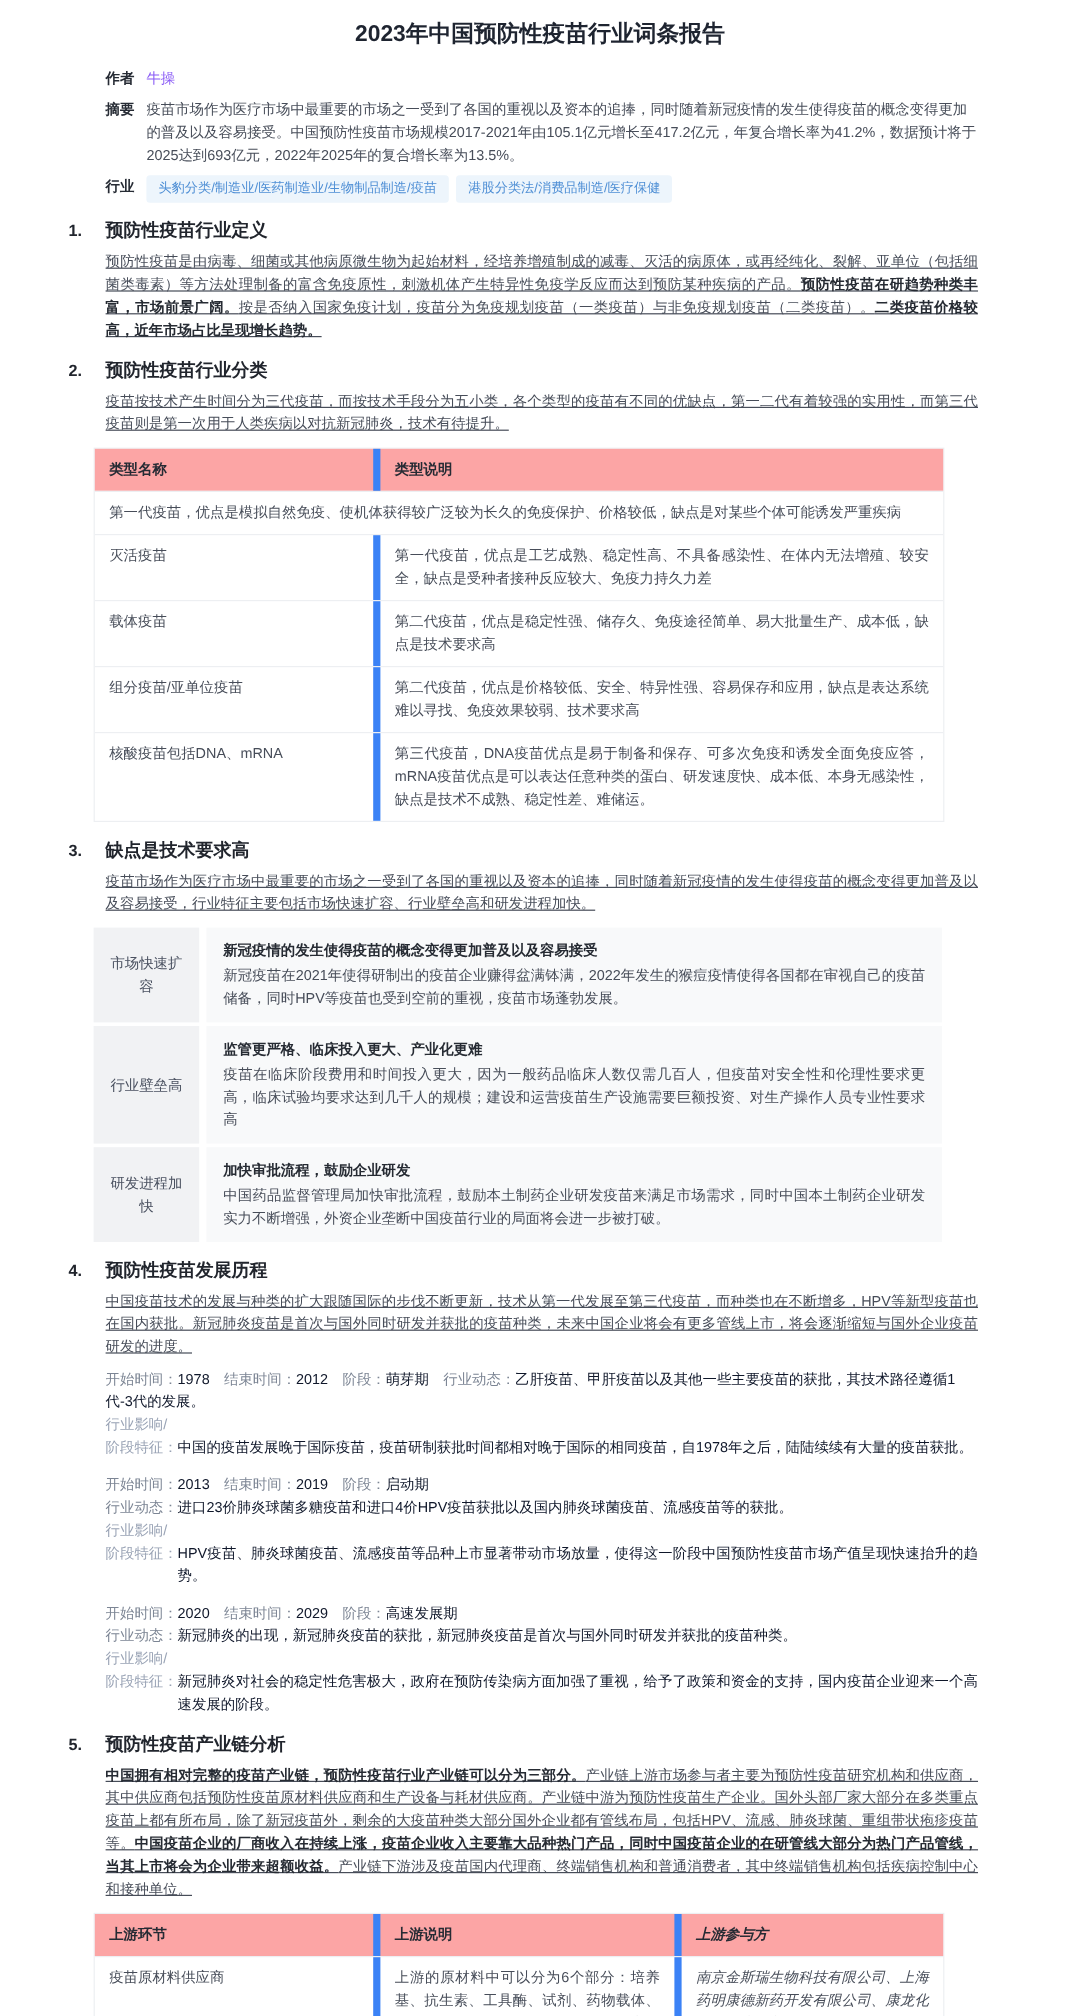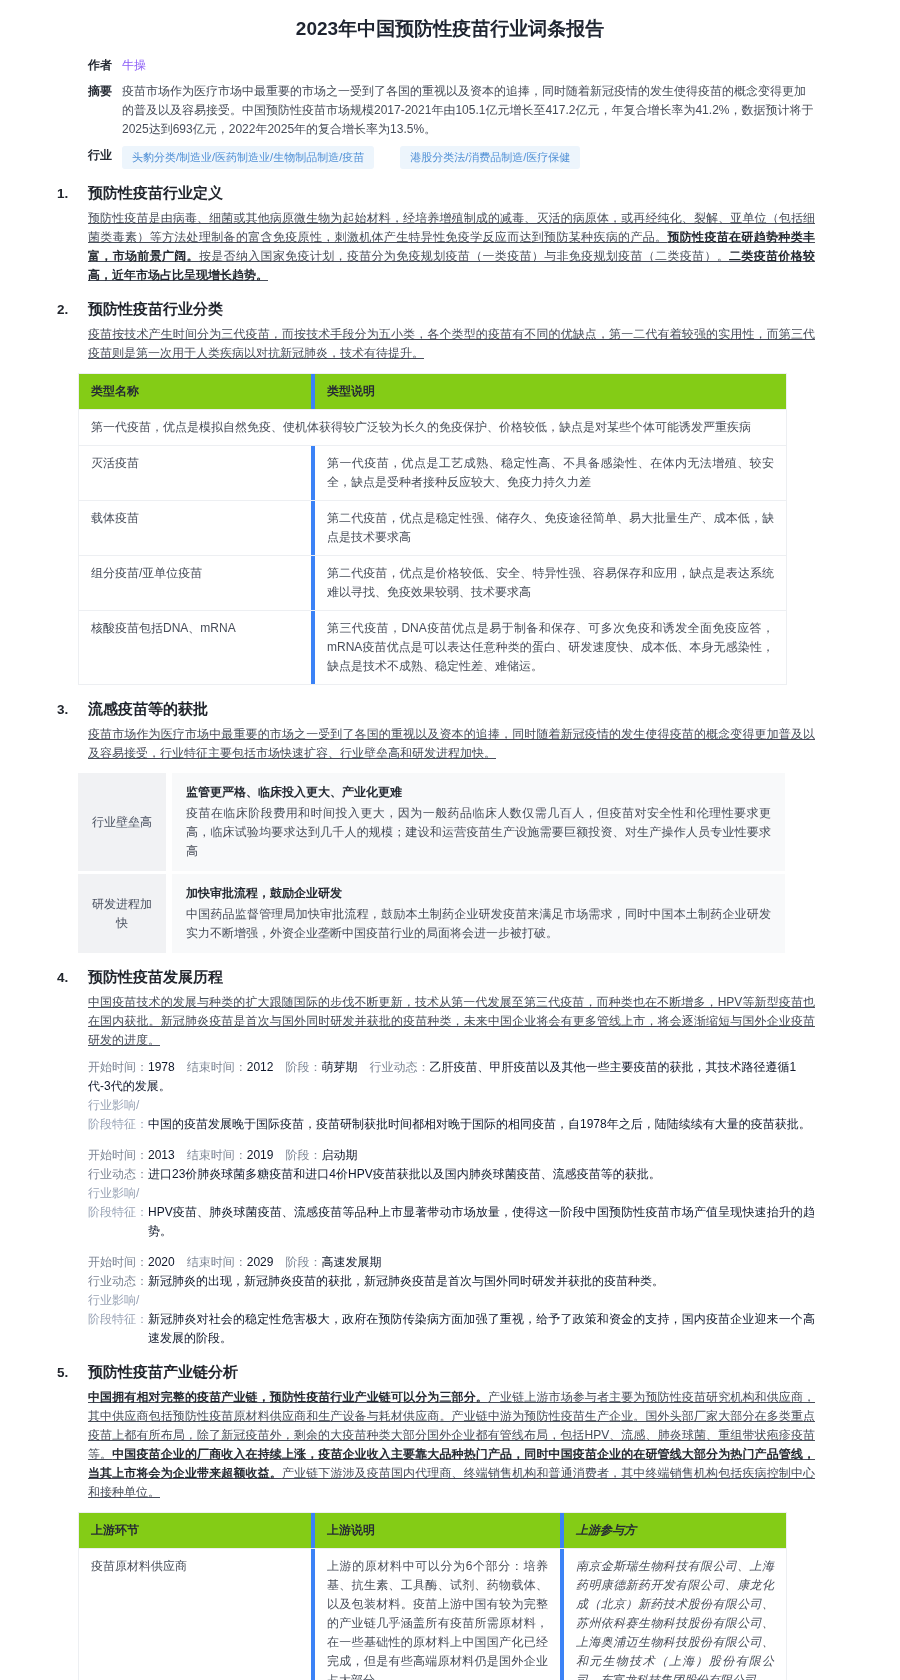--- a/index.html
+++ b/index.html
@@ -13,41 +13,41 @@
   
   .doc-title{
     margin:16px 40px 0;text-align:center;
     font-size:19px;line-height:26px;font-weight:bold;color:#1e2430;
   }
   .meta{margin:14px 16px 0 88px;width:727px;font-size:12px;}
   .meta-row{display:flex;margin-bottom:7px;line-height:19px;}
   .meta-label{font-weight:bold;color:#262b34;width:26px;margin-right:8px;flex-shrink:0;}
   .meta-value{color:#8b5cf6;}
   .abstract-text{color:#474d59;}
-  .tag-list{display:flex;gap:26px;align-items:center;}
+  .tag-list{display:flex;gap:6px;align-items:center;}
   .tag{
     background:#edf5fc;color:#4f8fd5;font-size:11px;line-height:13px;
     padding:5px 10px;border-radius:3px;white-space:nowrap;cursor:pointer;
   }
 
   
   .section{margin:14px 0 0 57px;width:758px;}
   .sec-head{display:flex;align-items:baseline;margin-bottom:6px;}
   .sec-num{width:31px;flex-shrink:0;font-size:13.5px;font-weight:bold;color:#21252d;}
   .sec-title{font-size:15px;font-weight:bold;color:#21252d;line-height:20px;}
   .para{margin:0 0 0 31px;width:727px;font-size:12px;line-height:19px;text-align:justify;text-decoration:underline;}
   .para b,.b{font-weight:bold;color:#262b33;}
 
   
   .dtable{margin:10px 0 0 21px;width:707px;border:1px solid #edeff2;font-size:12px;}
   .trow{display:flex;border-top:1px solid #edeff2;}
   .trow:first-child{border-top:none;}
-  .thead{background:#84cc16;align-items:center;}
+  .thead{background:#fca5a5;align-items:center;}
   .thead .tcell{font-weight:bold;color:#262b34;}
-  .tcell{padding:8px 12px;line-height:19px;border-left:4px solid #3b82f6;text-align:justify;}
+  .tcell{padding:8px 12px;line-height:19px;border-left:6px solid #3b82f6;text-align:justify;}
   .tcell:first-child{border-left:none;}
   .c-name{width:208px;flex-shrink:0;}
   .c-desc{flex:1;}
   .c3-1{width:208px;flex-shrink:0;}
   .c3-2{width:221px;flex-shrink:0;}
   .c3-3{flex:1;font-style:italic;}
 
   
   .ftable{margin:10px 0 0 21px;width:707px;font-size:12px;}
   .frow{display:flex;margin-bottom:3px;}
@@ -135,25 +135,32 @@
       <div class="trow">
         <div class="tcell c-name">核酸疫苗包括DNA、mRNA</div>
         <div class="tcell c-desc">第三代疫苗，DNA疫苗优点是易于制备和保存、可多次免疫和诱发全面免疫应答，mRNA疫苗优点是可以表达任意种类的蛋白、研发速度快、成本低、本身无感染性，缺点是技术不成熟、稳定性差、难储运。</div>
       </div>
     </div>
   </div>
 
   <div class="section">
     <div class="sec-head">
       <span class="sec-num">3.</span>
-      <span class="sec-title">流感疫苗等的获批</span>
+      <span class="sec-title">缺点是技术要求高</span>
     </div>
     <p class="para">疫苗市场作为医疗市场中最重要的市场之一受到了各国的重视以及资本的追捧，同时随着新冠疫情的发生使得疫苗的概念变得更加普及以及容易接受，行业特征主要包括市场快速扩容、行业壁垒高和研发进程加快。</p>
 
     <div class="ftable">
+      <div class="frow">
+        <div class="fcell-label">市场快速扩容</div>
+        <div class="fcell-body">
+          <p class="fcell-title">新冠疫情的发生使得疫苗的概念变得更加普及以及容易接受</p>
+          <p class="fcell-text">新冠疫苗在2021年使得研制出的疫苗企业赚得盆满钵满，2022年发生的猴痘疫情使得各国都在审视自己的疫苗储备，同时HPV等疫苗也受到空前的重视，疫苗市场蓬勃发展。</p>
+        </div>
+      </div>
       <div class="frow">
         <div class="fcell-label">行业壁垒高</div>
         <div class="fcell-body">
           <p class="fcell-title">监管更严格、临床投入更大、产业化更难</p>
           <p class="fcell-text">疫苗在临床阶段费用和时间投入更大，因为一般药品临床人数仅需几百人，但疫苗对安全性和伦理性要求更高，临床试验均要求达到几千人的规模；建设和运营疫苗生产设施需要巨额投资、对生产操作人员专业性要求高</p>
         </div>
       </div>
       <div class="frow">
         <div class="fcell-label">研发进程加快</div>
         <div class="fcell-body">

